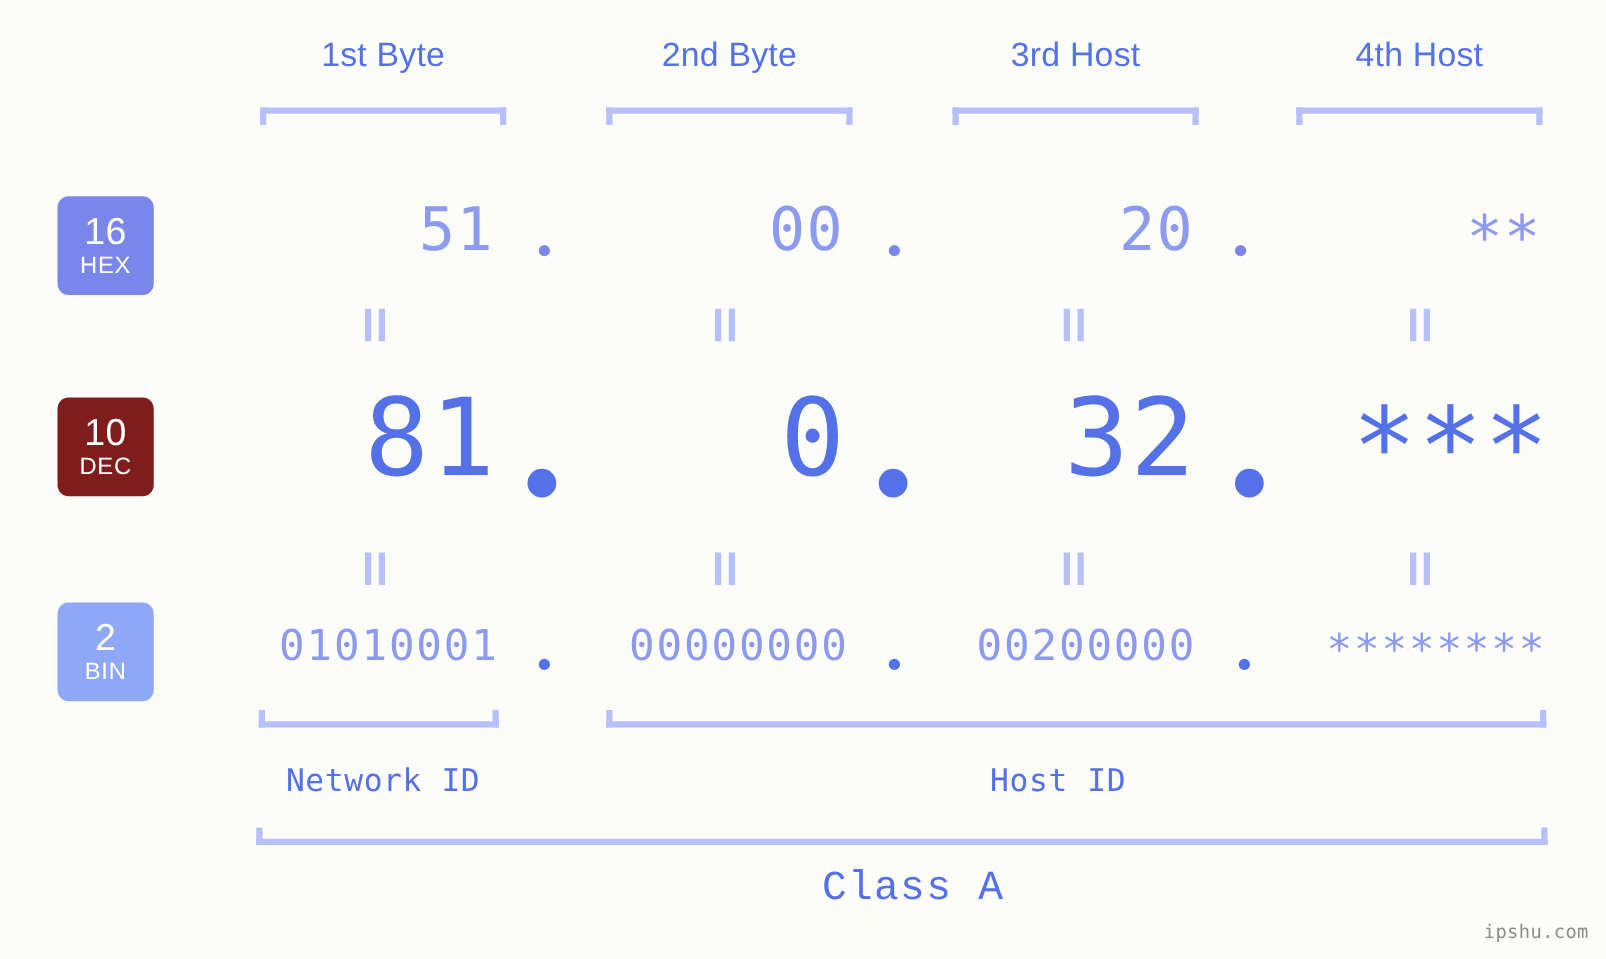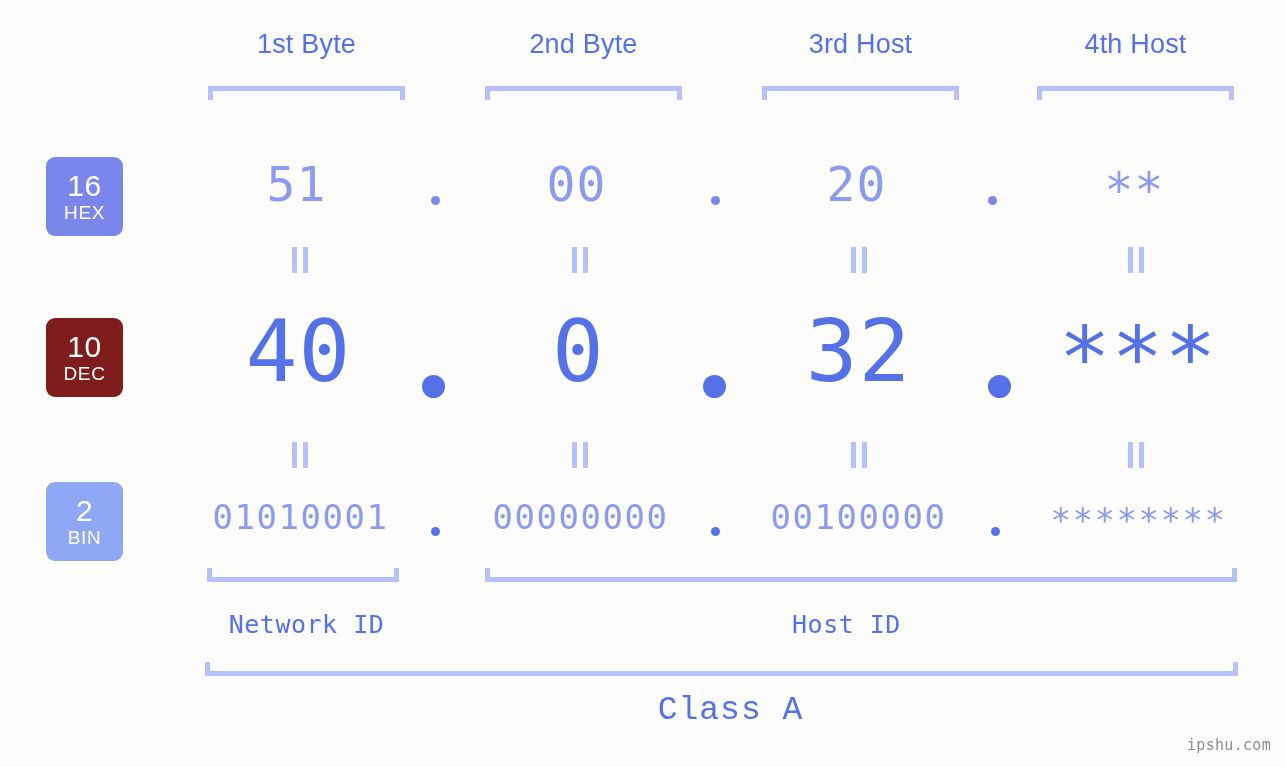--- a/index.html
+++ b/index.html
@@ -73,21 +73,21 @@
     font-weight: 400;
     letter-spacing: 0.6px;
   }
   .badge-hex { top: 157px; background: #7a86ea; }
   .badge-dec { top: 318px; background: #7f1d1d; }
   .badge-bin { top: 482px; background: #8fa8f5; }
 
   
   .val {
     position: absolute;
-    text-align: center;
+    text-align: right;
     font-family: "DejaVu Sans Mono", "Liberation Mono", monospace;
     white-space: nowrap;
     line-height: 1;
   }
   .row-hex .val {
     top: 160px;
     font-size: 48px;
     color: #8c9bf0;
     letter-spacing: 1px;
   }
@@ -223,21 +223,21 @@
   <div class="eq eq-upper" style="left:1128px;">
       <i></i>
       <i></i>
     </div>
 
   <div class="badge badge-dec">
     <span class="base">10</span>
     <span class="base-name">DEC</span>
   </div>
   <div class="row-dec">
-    <div class="val" style="left:200px;width:197px;">40</div>
+    <div class="val" style="left:200px;width:197px;">81</div>
     <div class="dot dot-dec" style="left:422px;"></div>
     <div class="val" style="left:480px;width:197px;">0</div>
     <div class="dot dot-dec" style="left:703px;"></div>
     <div class="val" style="left:760px;width:197px;">32</div>
     <div class="dot dot-dec" style="left:988px;"></div>
     <div class="val" style="left:1036px;width:204px;top:315px;">***</div>
   </div>
 
   <div class="eq eq-lower" style="left:292px;">
       <i></i>
@@ -258,21 +258,21 @@
 
   <div class="badge badge-bin">
     <span class="base">2</span>
     <span class="base-name">BIN</span>
   </div>
   <div class="row-bin">
     <div class="val" style="left:202px;width:197px;">01010001</div>
     <div class="dot dot-bin" style="left:431px;"></div>
     <div class="val" style="left:482px;width:197px;">00000000</div>
     <div class="dot dot-bin" style="left:711px;"></div>
-    <div class="val" style="left:760px;width:197px;">00100000</div>
+    <div class="val" style="left:760px;width:197px;">00200000</div>
     <div class="dot dot-bin" style="left:991px;"></div>
     <div class="val" style="left:1040px;width:197px;top:503px;">********</div>
   </div>
 
   <div class="bracket-bot bracket-id" style="left:207px;width:192px;"></div>
   <div class="bracket-bot bracket-id" style="left:485px;width:752px;"></div>
 
   <div class="id-label" style="left:208px;width:197px;">Network ID</div>
   <div class="id-label" style="left:748px;width:197px;">Host ID</div>
 

